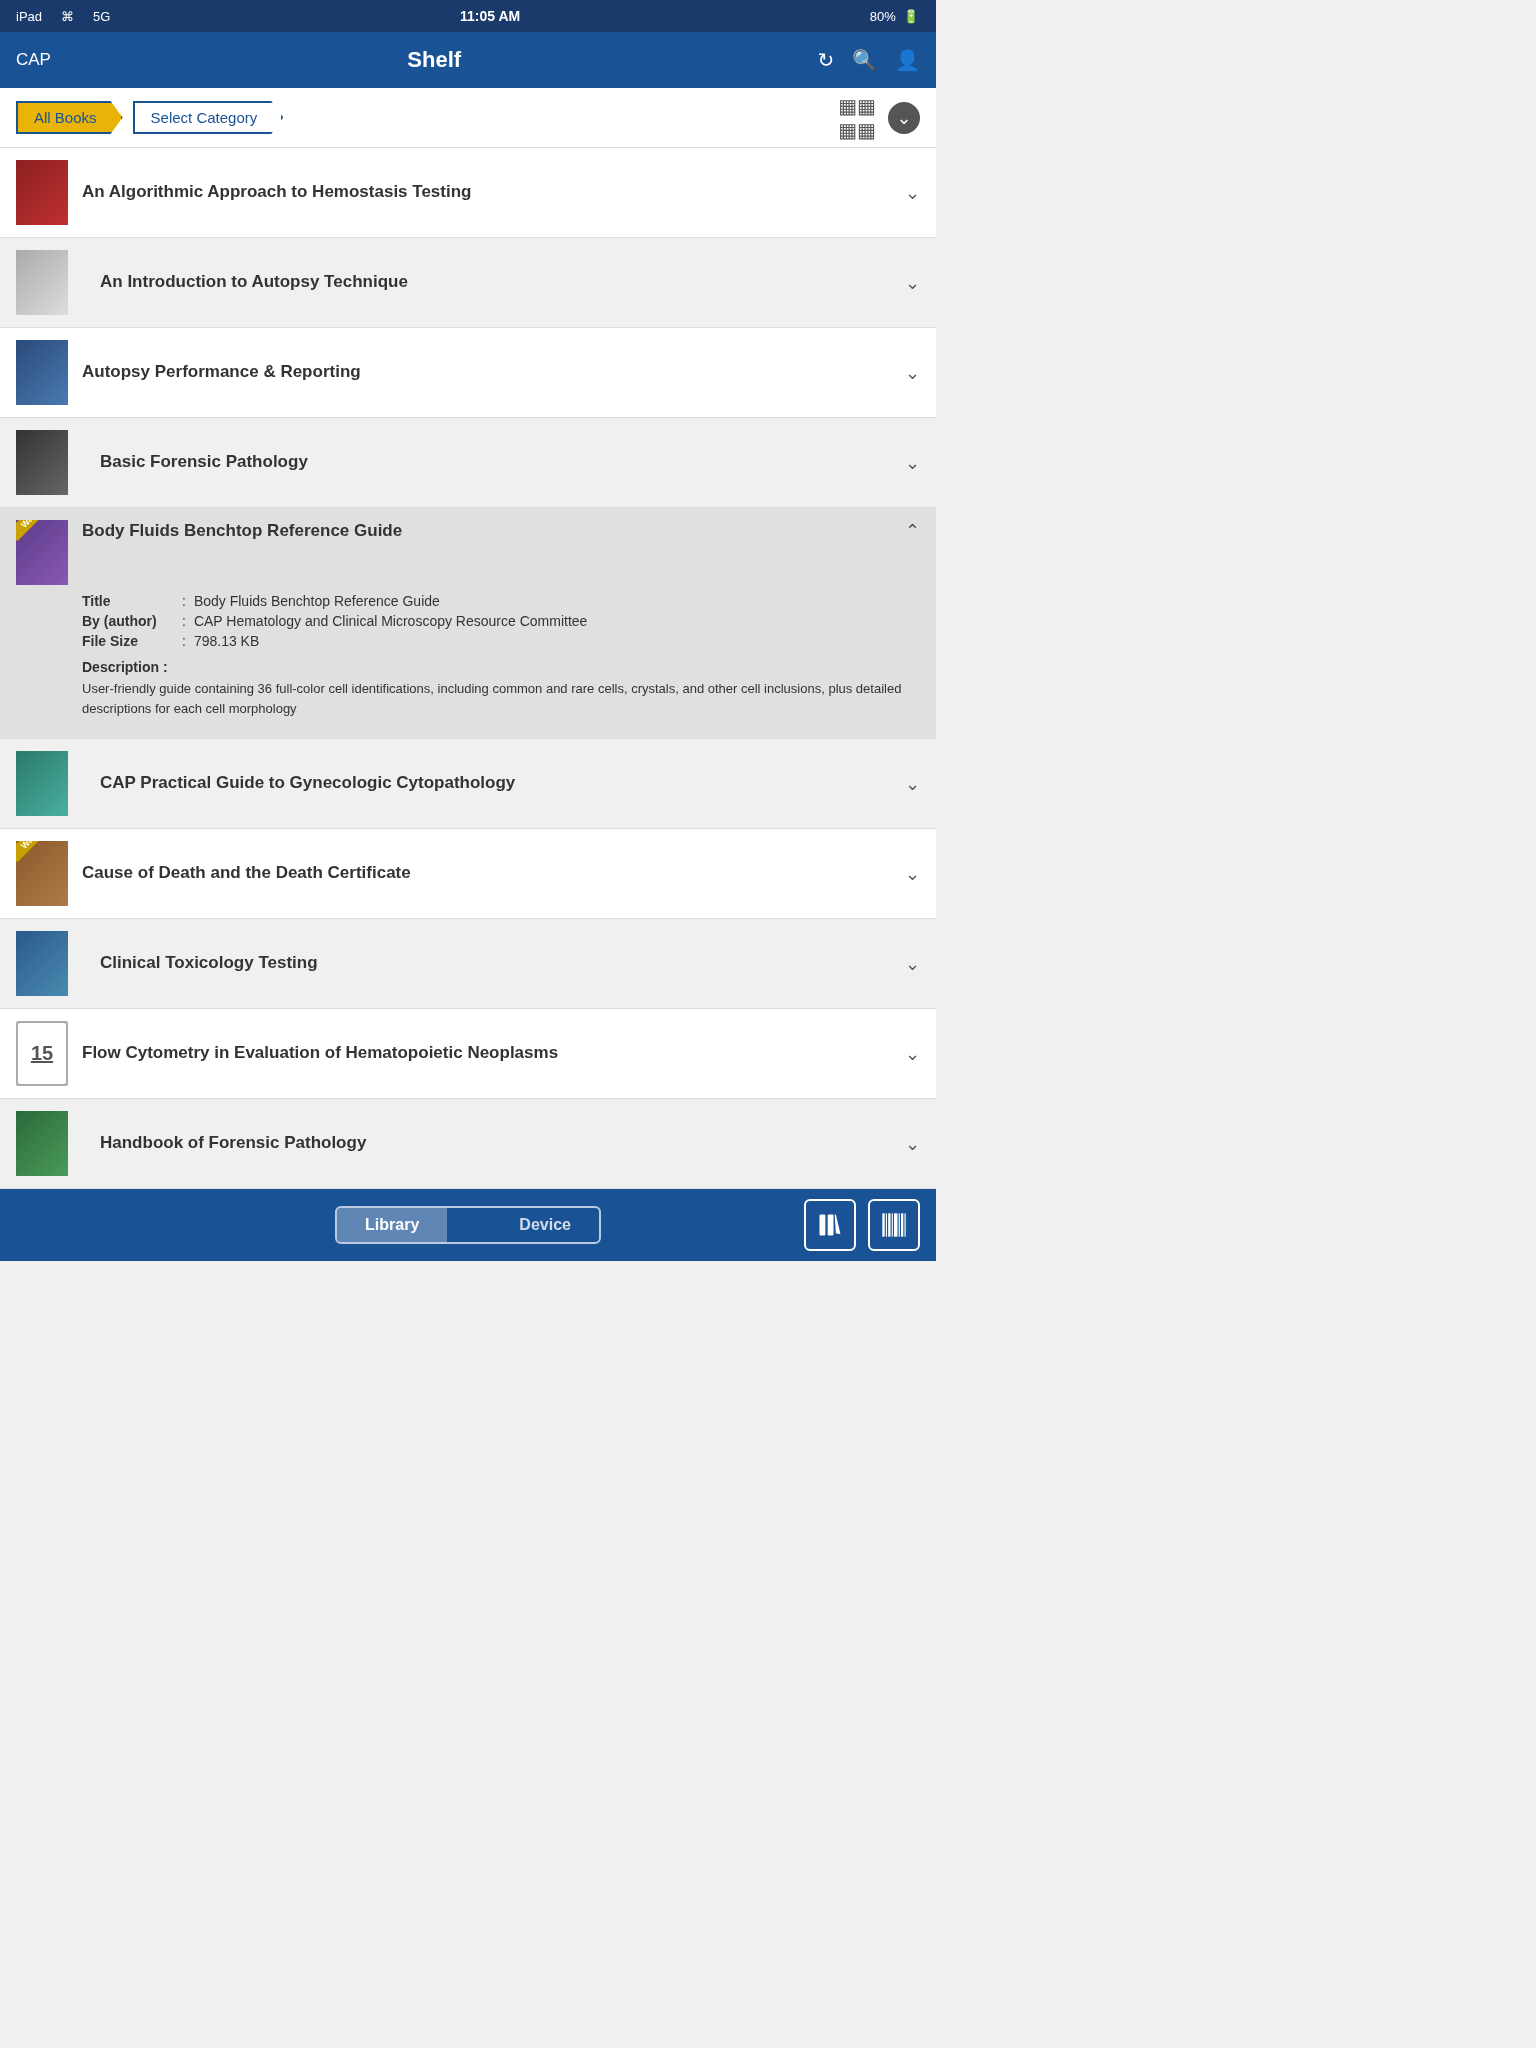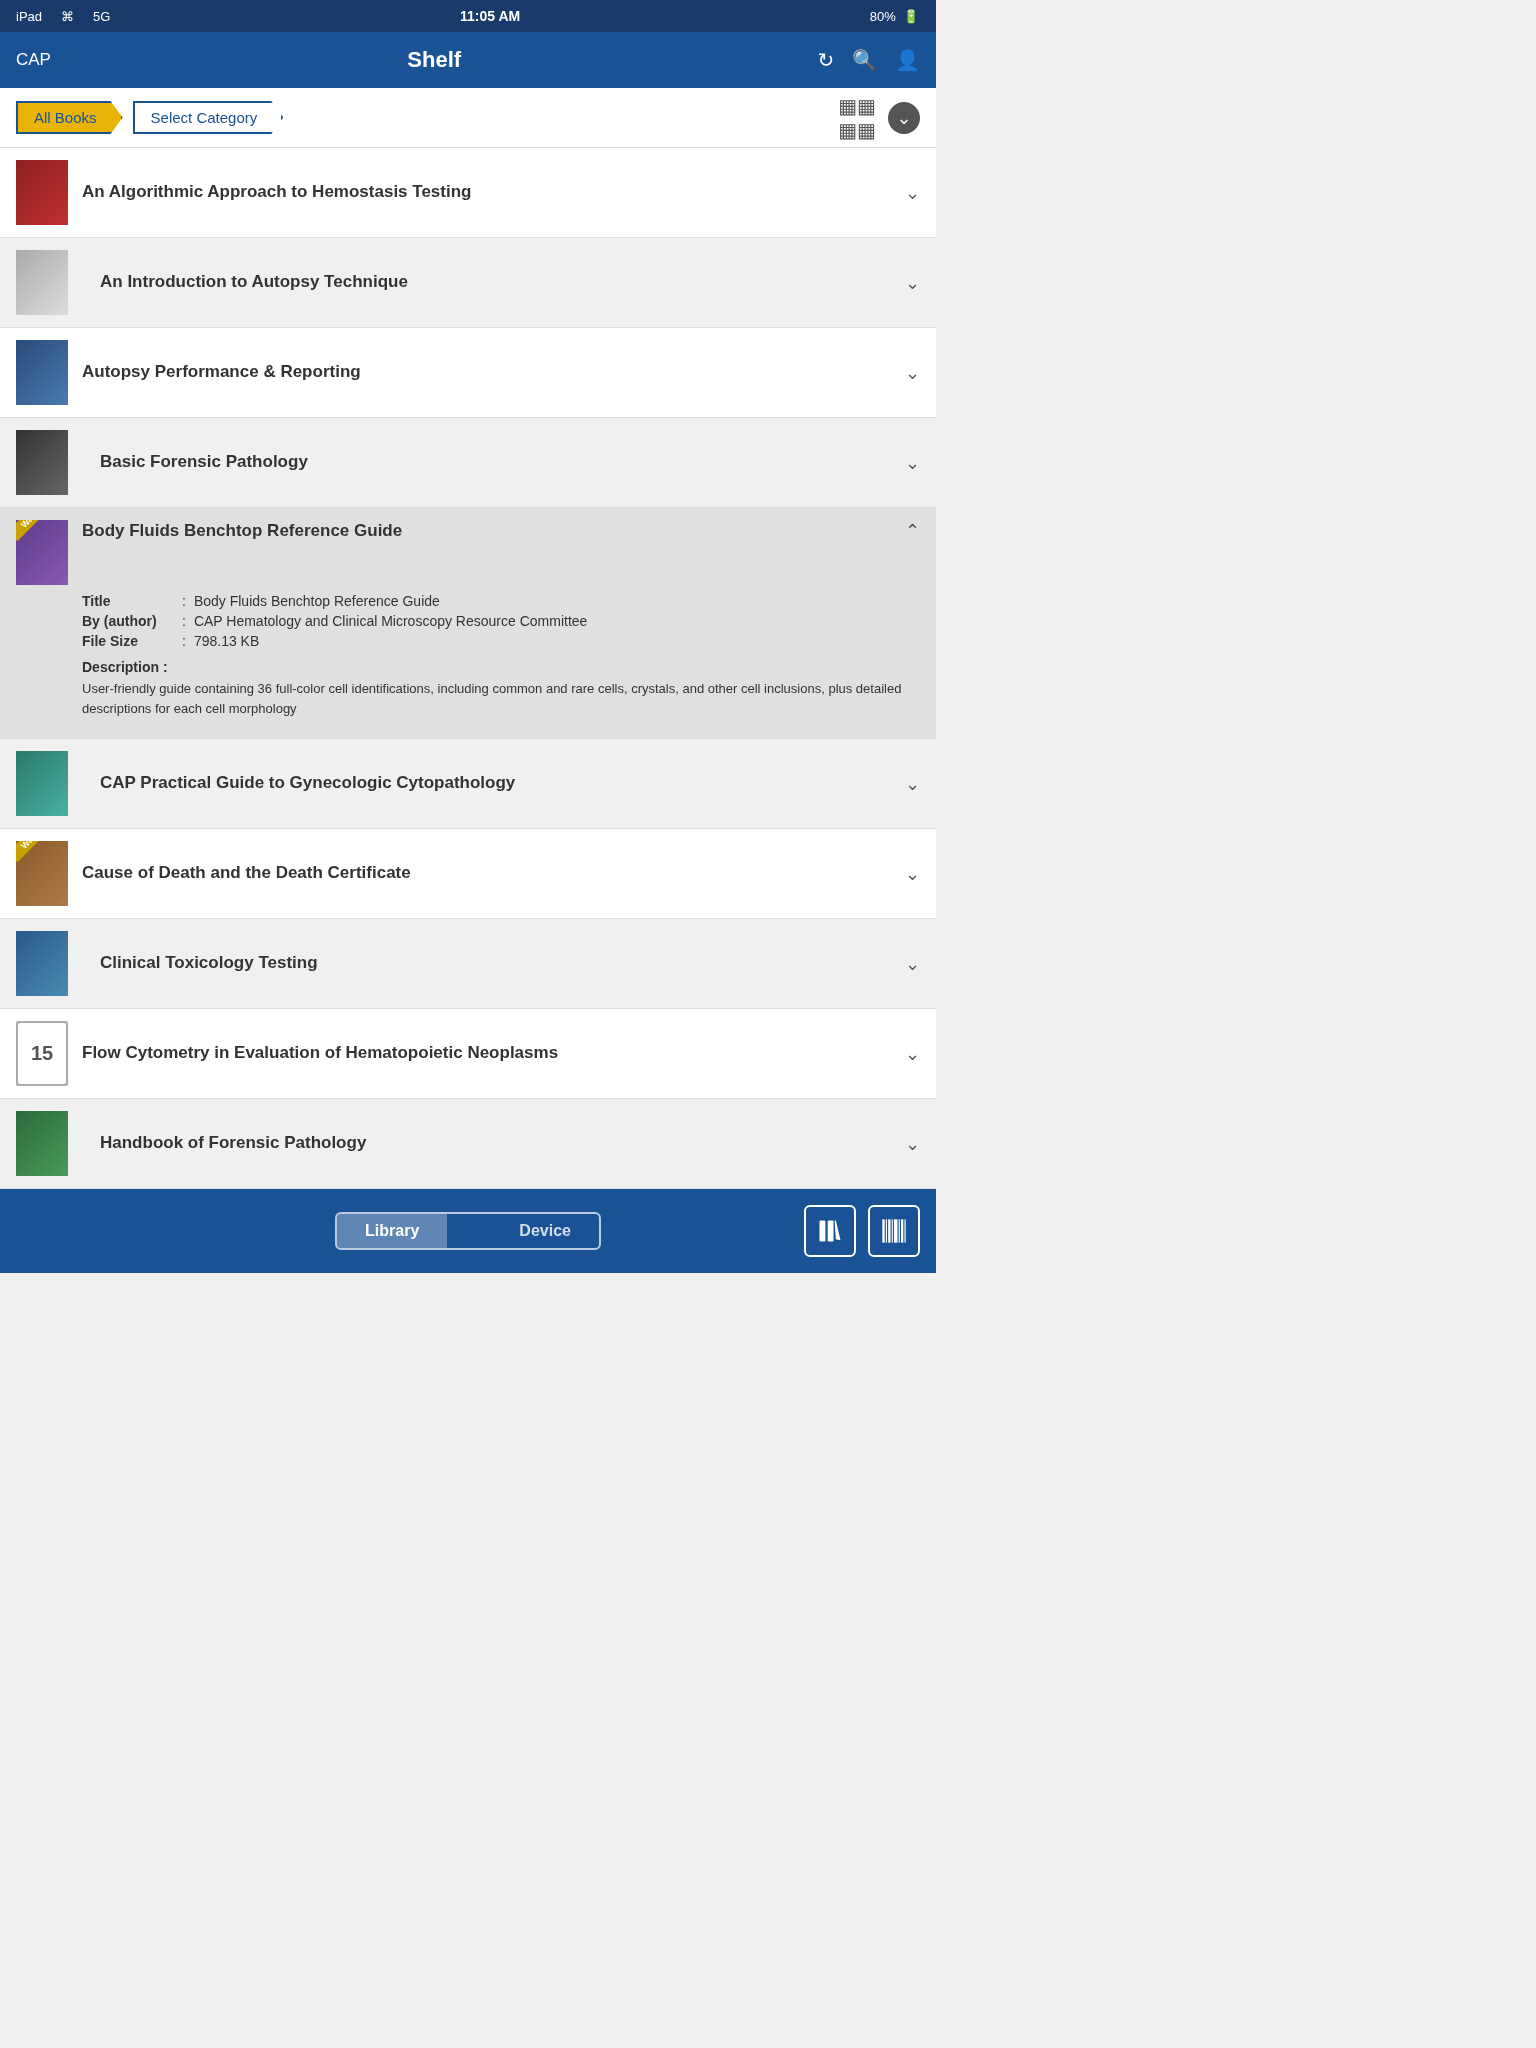--- a/index.html
+++ b/index.html
@@ -135,20 +135,21 @@
       height: 65px;
       background: white;
       border: 2px solid #aaa;
       display: flex;
       align-items: center;
       justify-content: center;
       font-size: 20px;
       font-weight: bold;
       color: #555;
       border-radius: 4px;
+      text-decoration: underline;
     }
 
     .waiting-badge {
       position: absolute;
       top: 0;
       left: 0;
       background: #c8a000;
       color: white;
       font-size: 9px;
       font-weight: bold;
@@ -205,21 +206,21 @@
       line-height: 1.5;
     }
 
     
     .tab-bar {
       background: #1a5296;
       display: flex;
       align-items: center;
       justify-content: center;
       padding: 10px 16px;
-      height: 84px;
+      height: 72px;
       position: relative;
     }
     .tab-group {
       display: flex;
       border: 2px solid rgba(255,255,255,0.7);
       border-radius: 6px;
       overflow: hidden;
     }
     .tab-btn {
       padding: 8px 28px;

